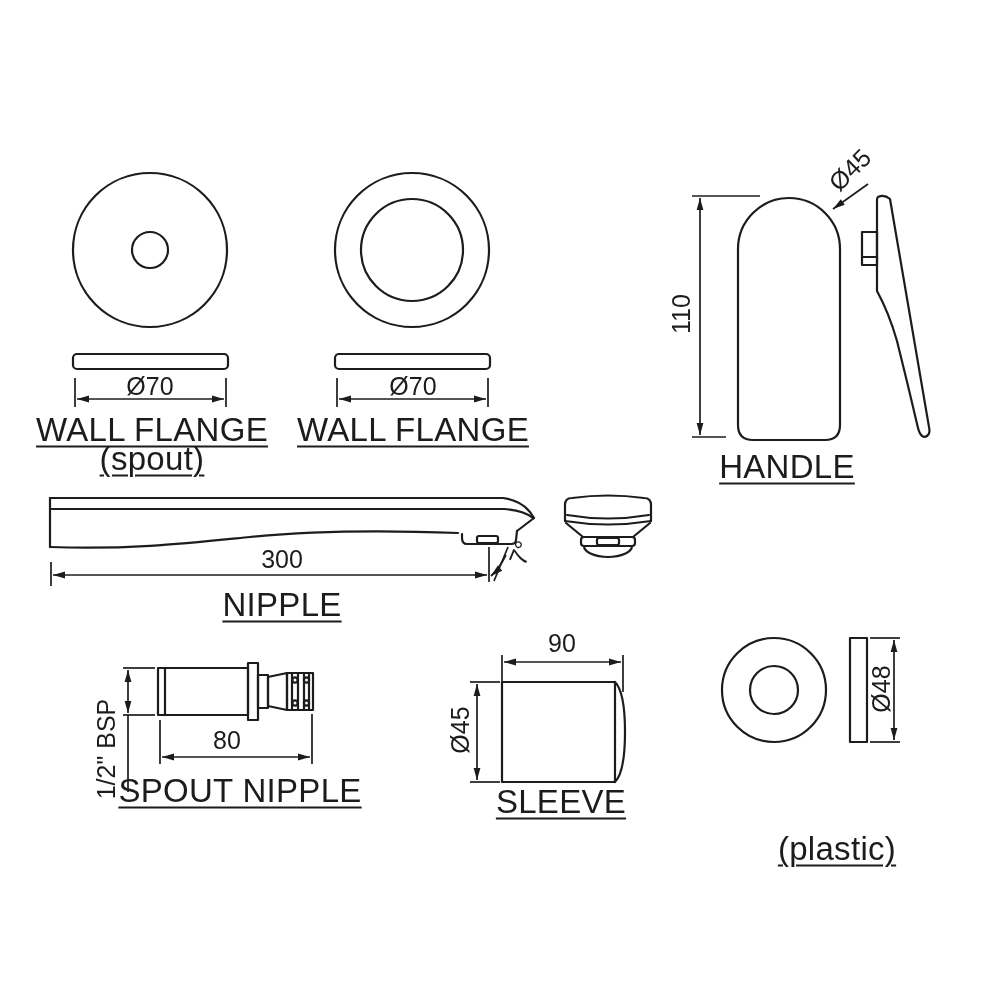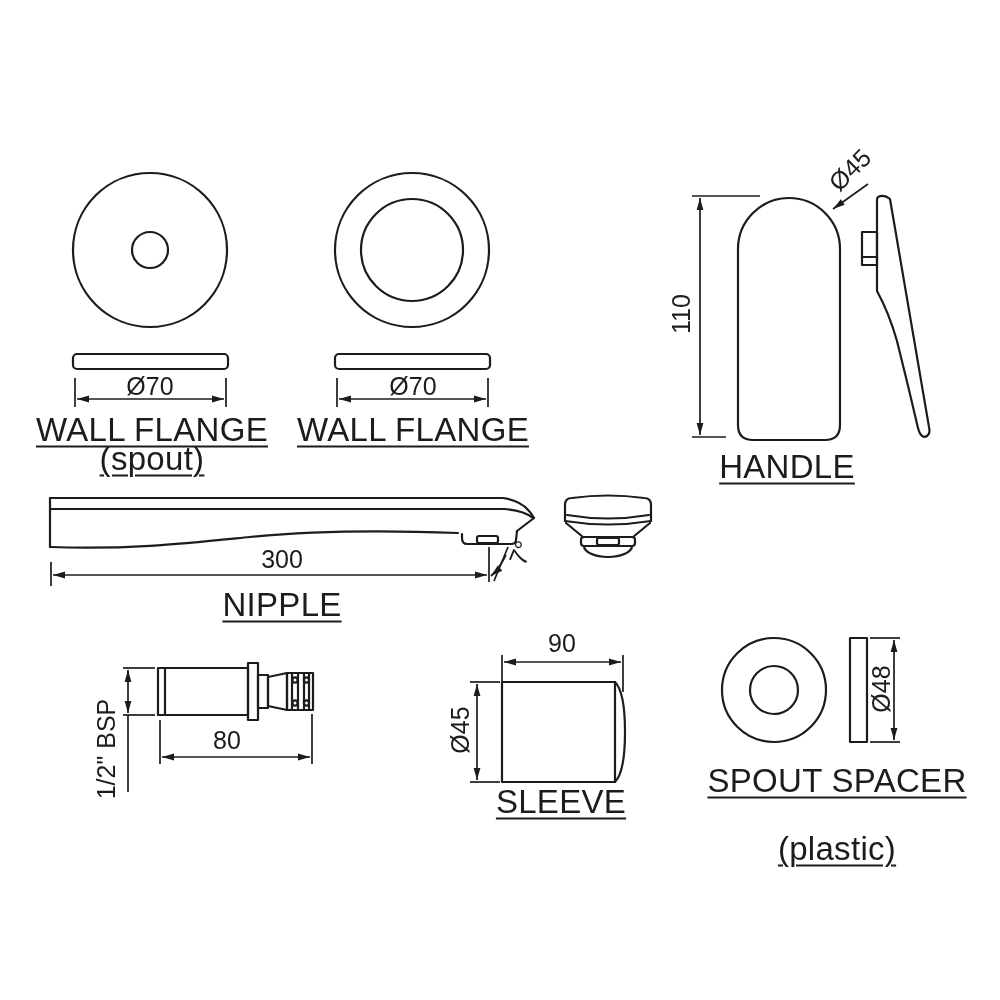--- a/index.html
+++ b/index.html
@@ -175,22 +175,22 @@
   <div class="t dim r90" style="left:681px;top:314px">110</div>
   <div class="t dim r45" style="left:850px;top:170px">Ø45</div>
   <div class="t lbl" style="left:787px;top:466px">HANDLE</div>
 
   <div class="t dim" style="left:282px;top:559px">300</div>
   <div class="t dim r68" style="left:521px;top:553px">7°</div>
   <div class="t lbl" style="left:282px;top:604px">NIPPLE</div>
 
   <div class="t dim r90" style="left:106px;top:749px">1/2" BSP</div>
   <div class="t dim" style="left:227px;top:740px">80</div>
+  <div class="t lbl" style="left:240px;top:790px">SPOUT NIPPLE</div>
 
   <div class="t dim" style="left:562px;top:643px">90</div>
   <div class="t dim r90" style="left:460px;top:730px">Ø45</div>
   <div class="t lbl" style="left:561px;top:801px">SLEEVE</div>
 
   <div class="t dim r90" style="left:881px;top:689px">Ø48</div>
-  <div class="t lbl" style="left:837px;top:780px">SPOUT SPACER</div>
   <div class="t lbl" style="left:837px;top:848px">(plastic)</div>
 
 </div>
 
 </body></html>

